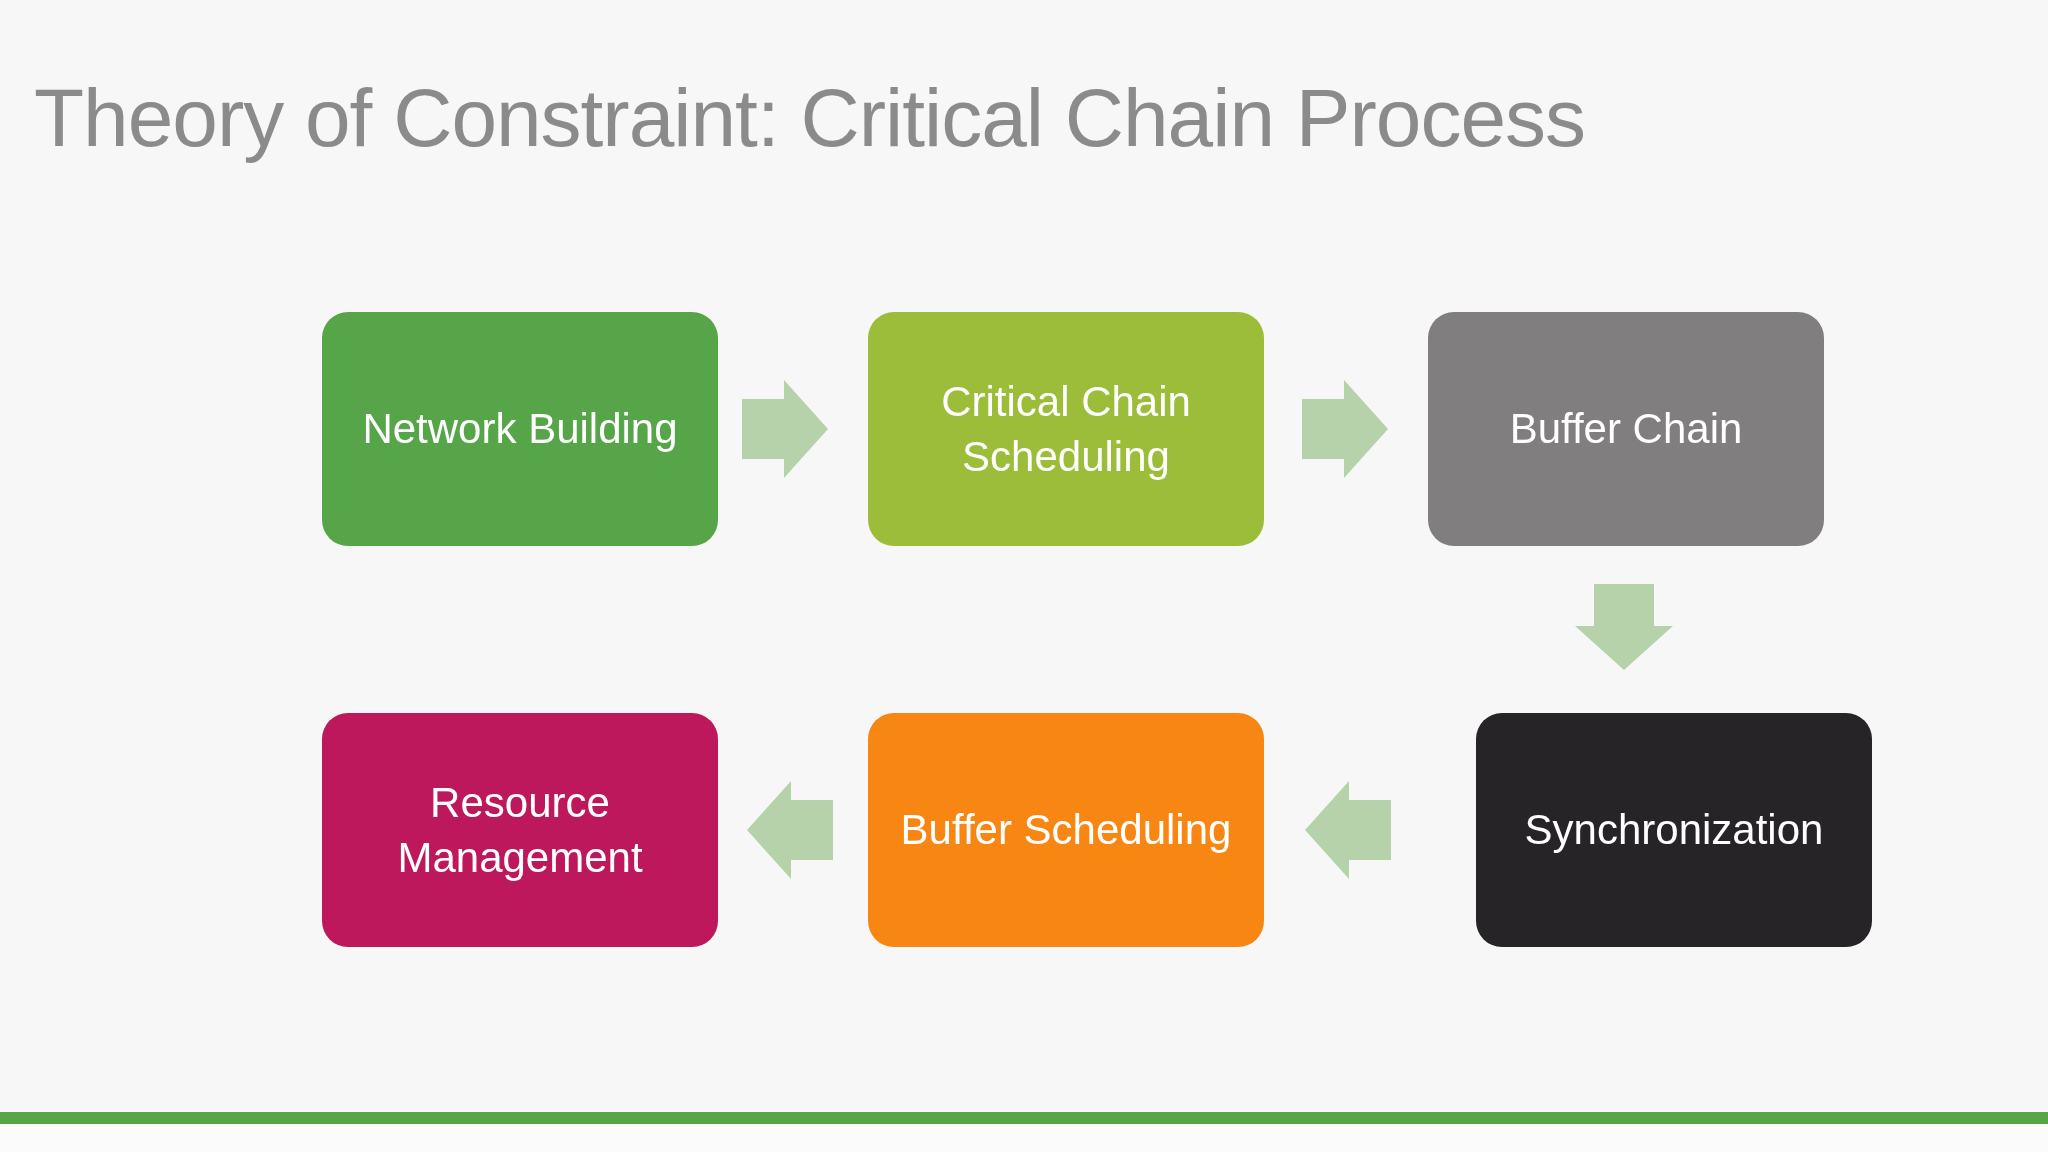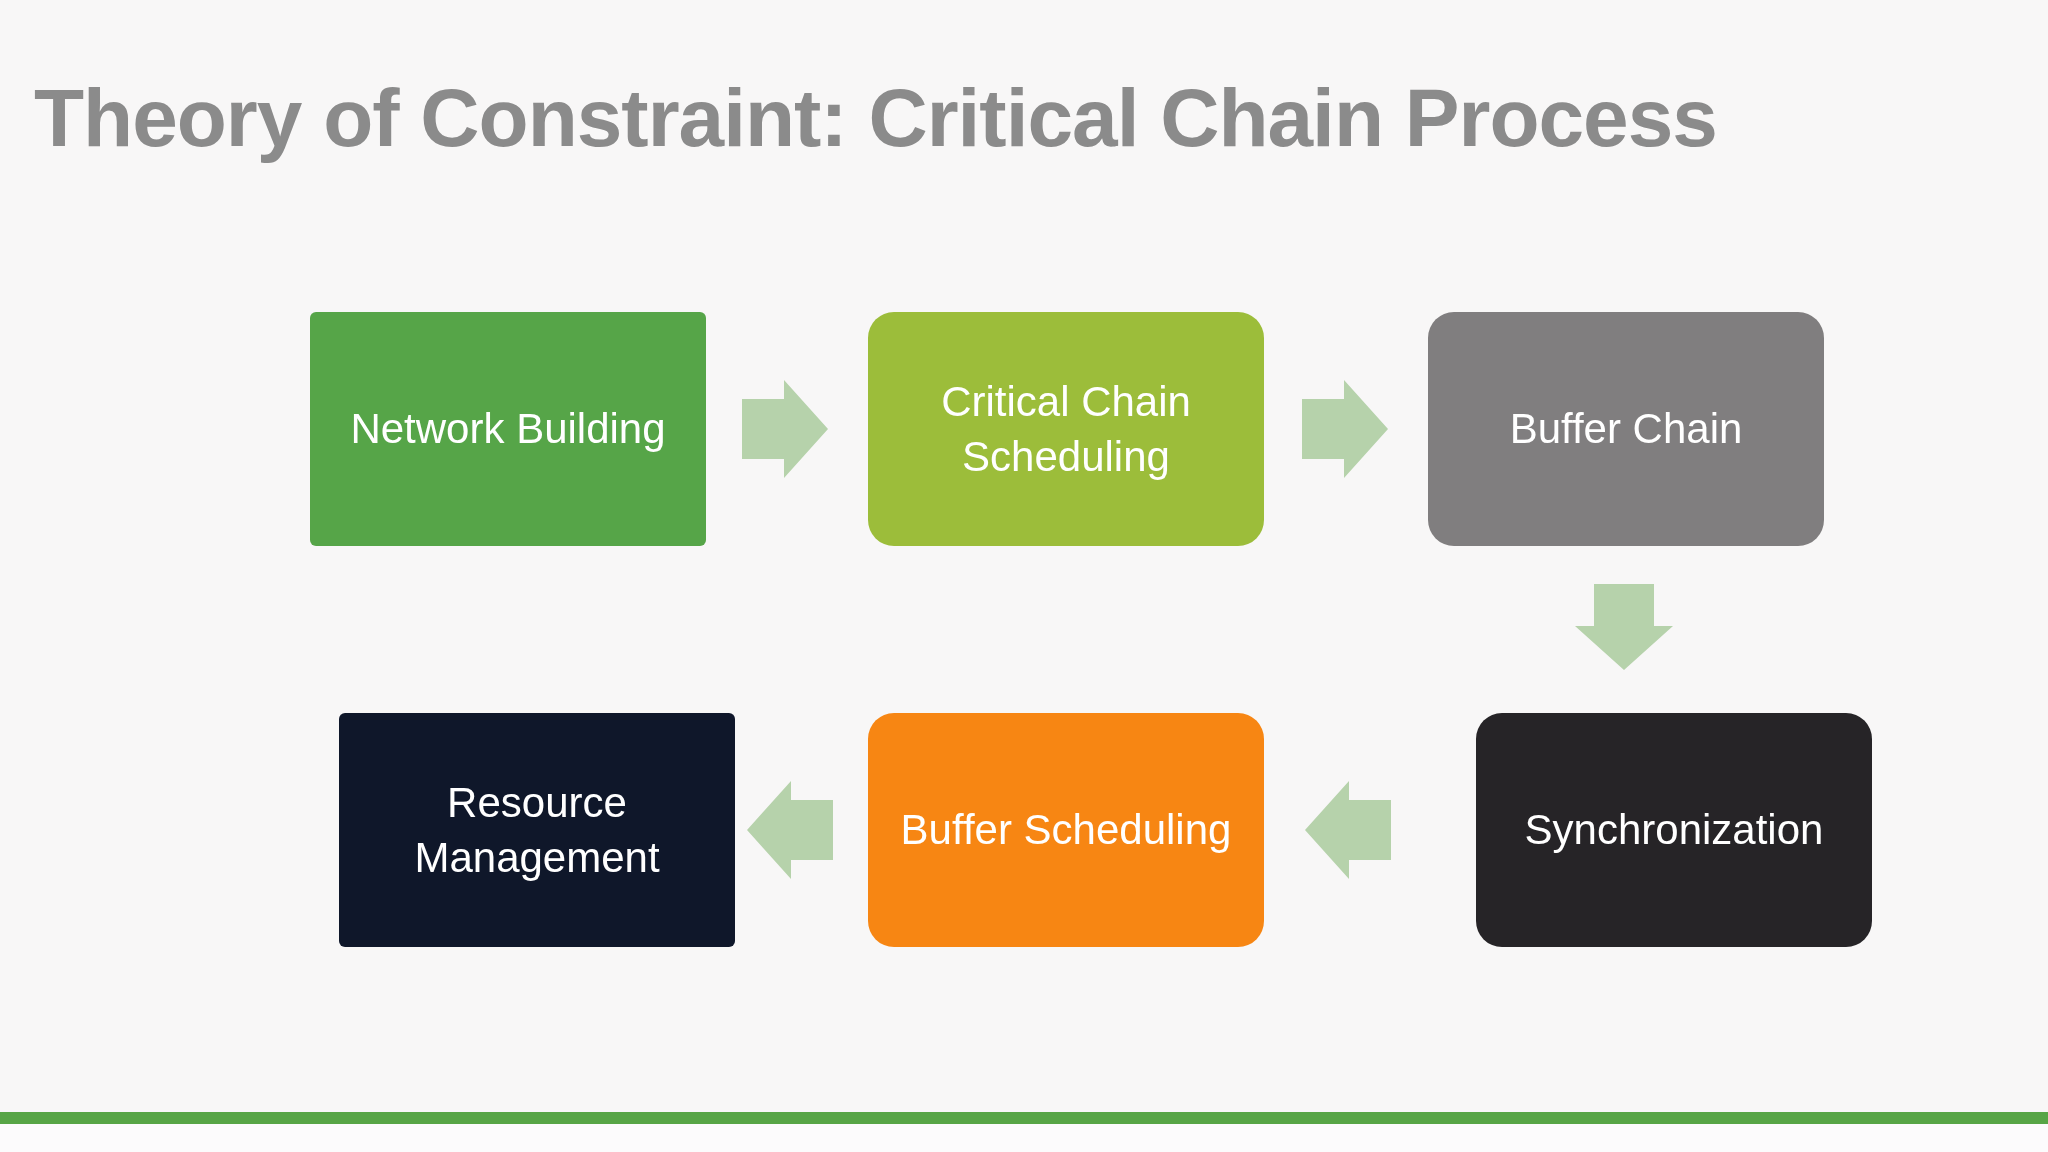--- a/index.html
+++ b/index.html
@@ -6,40 +6,40 @@
   body {
     width: 2048px; height: 1152px;
     position: relative; overflow: hidden;
     font-family: "Liberation Sans", sans-serif;
     background: #f8f7f7;
   }
   .slide-title {
     position: absolute;
     left: 34px; top: 16px;
     font-size: 82px;
-    font-weight: 700;
+    font-weight: 400;
     letter-spacing: -1px;
     color: #8b8b8b;
     white-space: nowrap;
   }
   .box {
     position: absolute;
     width: 396px; height: 234px;
     border-radius: 26px;
     display: flex; align-items: center; justify-content: center;
     text-align: center;
     color: #ffffff;
     font-size: 42px;
     line-height: 1.32;
     padding: 0 24px;
     box-sizing: border-box;
   }
   .r1 { top: 312px; }
   .r2 { top: 713px; }
-  .c1 { left: 310px; border-radius: 6px; }
+  .c1 { left: 322px; }
   .c2 { left: 868px; }
   .c3 { left: 1428px; }
   .arrow {
     position: absolute;
     display: block;
   }
   .arrow-h { width: 86px; height: 98px; top: 380px; }
   .arrow-h.r2y { top: 781px; }
   .arrow-1 { left: 742px; }
   .arrow-2 { left: 1302px; }
@@ -66,21 +66,21 @@
 <div class="box r1 c1" style="background: rgb(86, 165, 72);">Network Building</div>
 
 <div class="box r1 c2" style="background: rgb(156, 189, 58);">Critical Chain Scheduling</div>
 
 <div class="box r1 c3" style="background: rgb(128, 126, 127);">Buffer Chain</div>
 
 <div class="box r2 c3" style="background: rgb(38, 36, 39); margin-left: 48px;">Synchronization</div>
 
 <div class="box r2 c2" style="background: rgb(247, 134, 19);">Buffer Scheduling</div>
 
-<div class="box r2 c1" style="background: #0f172a; margin-left: 29px;">Resource Management</div>
+<div class="box r2 c1" style="background: #be185d;">Resource Management</div>
 
 <svg class="arrow arrow-h arrow-1" viewBox="0 0 86 98">
   <polygon points="0,19 42,19 42,0 86,49 42,98 42,79 0,79" fill="#b6d2ab"></polygon>
 </svg>
 
 <svg class="arrow arrow-h arrow-2" viewBox="0 0 86 98">
   <polygon points="0,19 42,19 42,0 86,49 42,98 42,79 0,79" fill="#b6d2ab"></polygon>
 </svg>
 
 <svg class="arrow arrow-down" viewBox="0 0 98 86">

